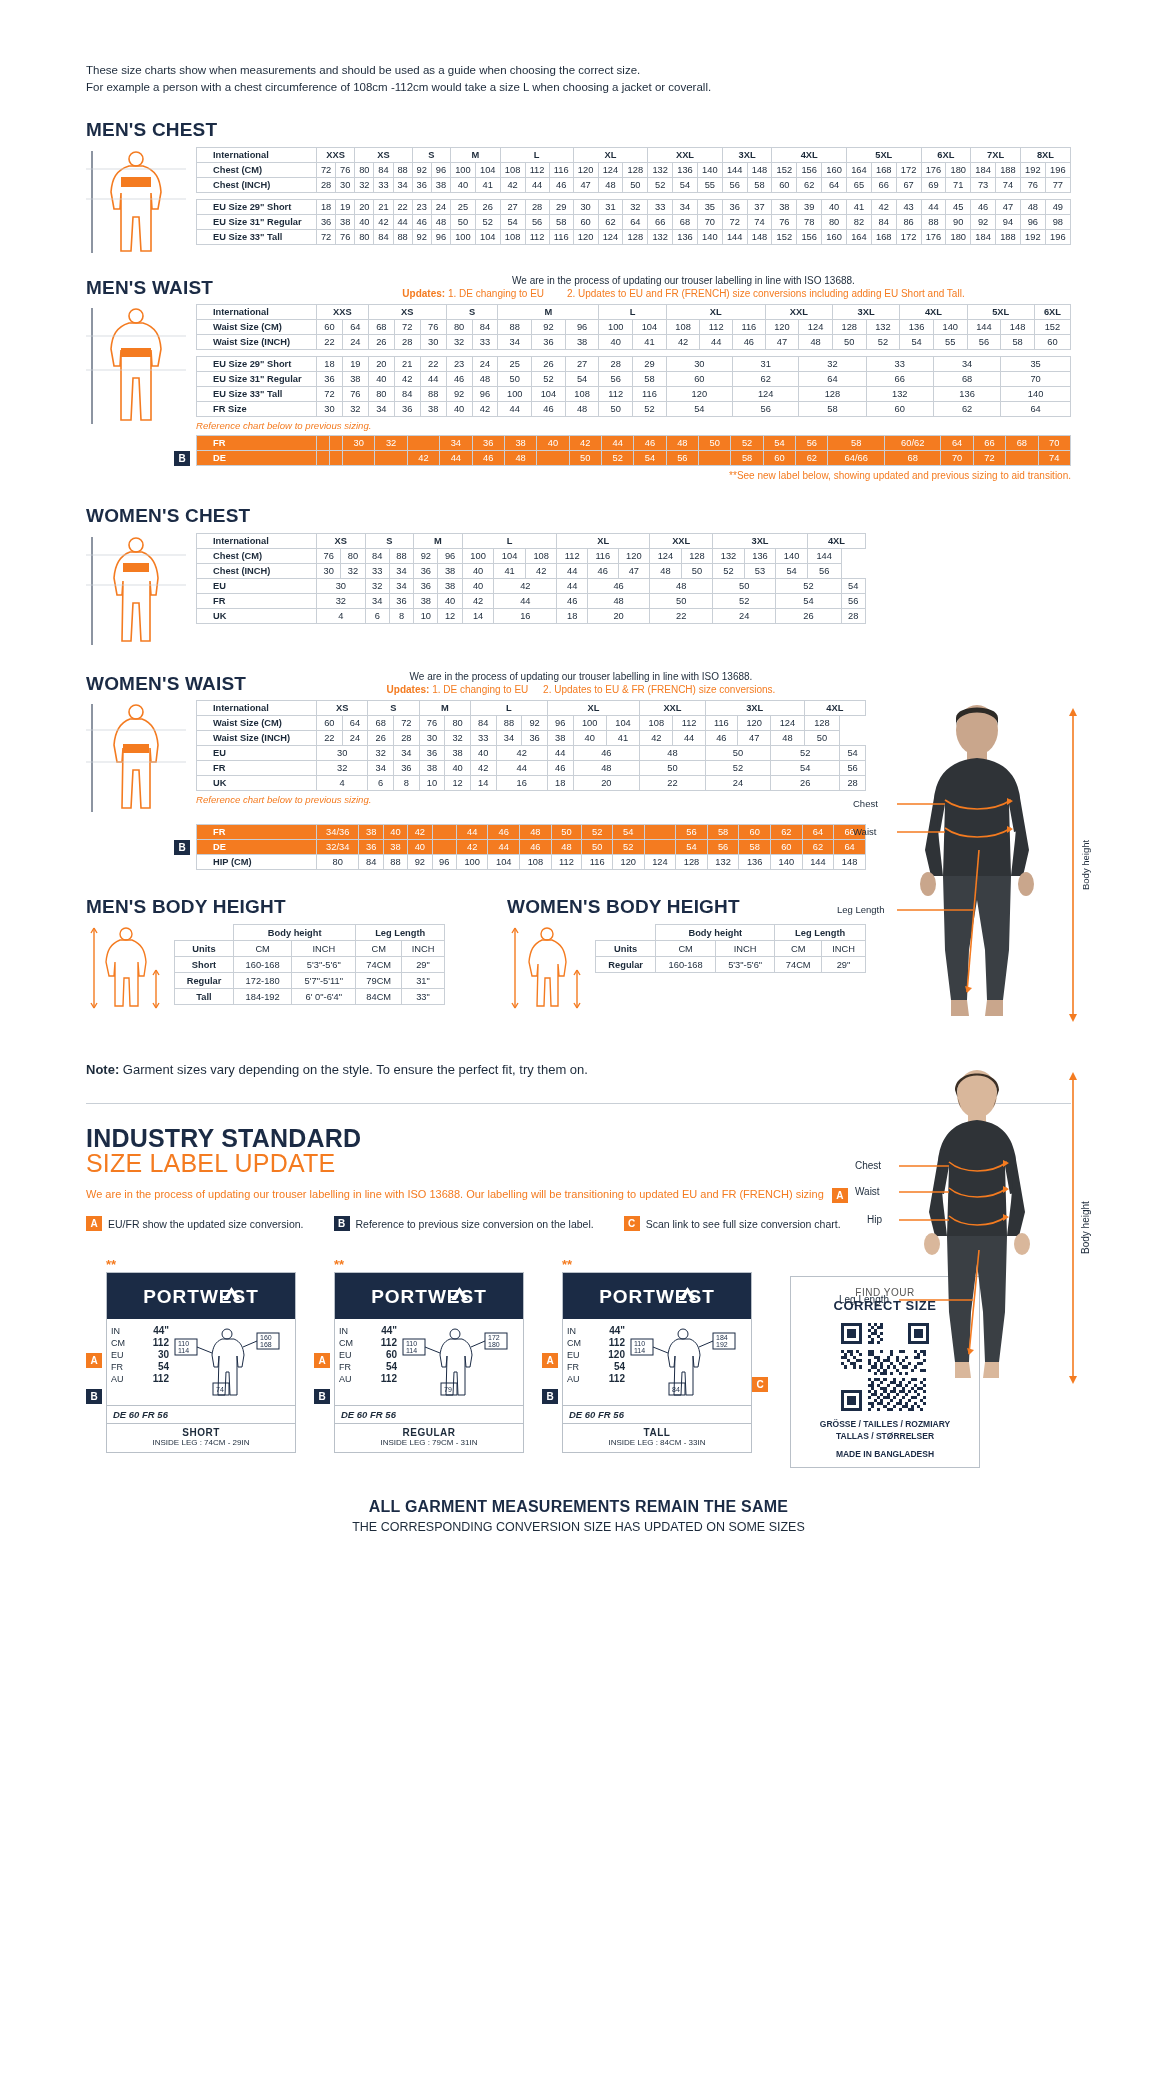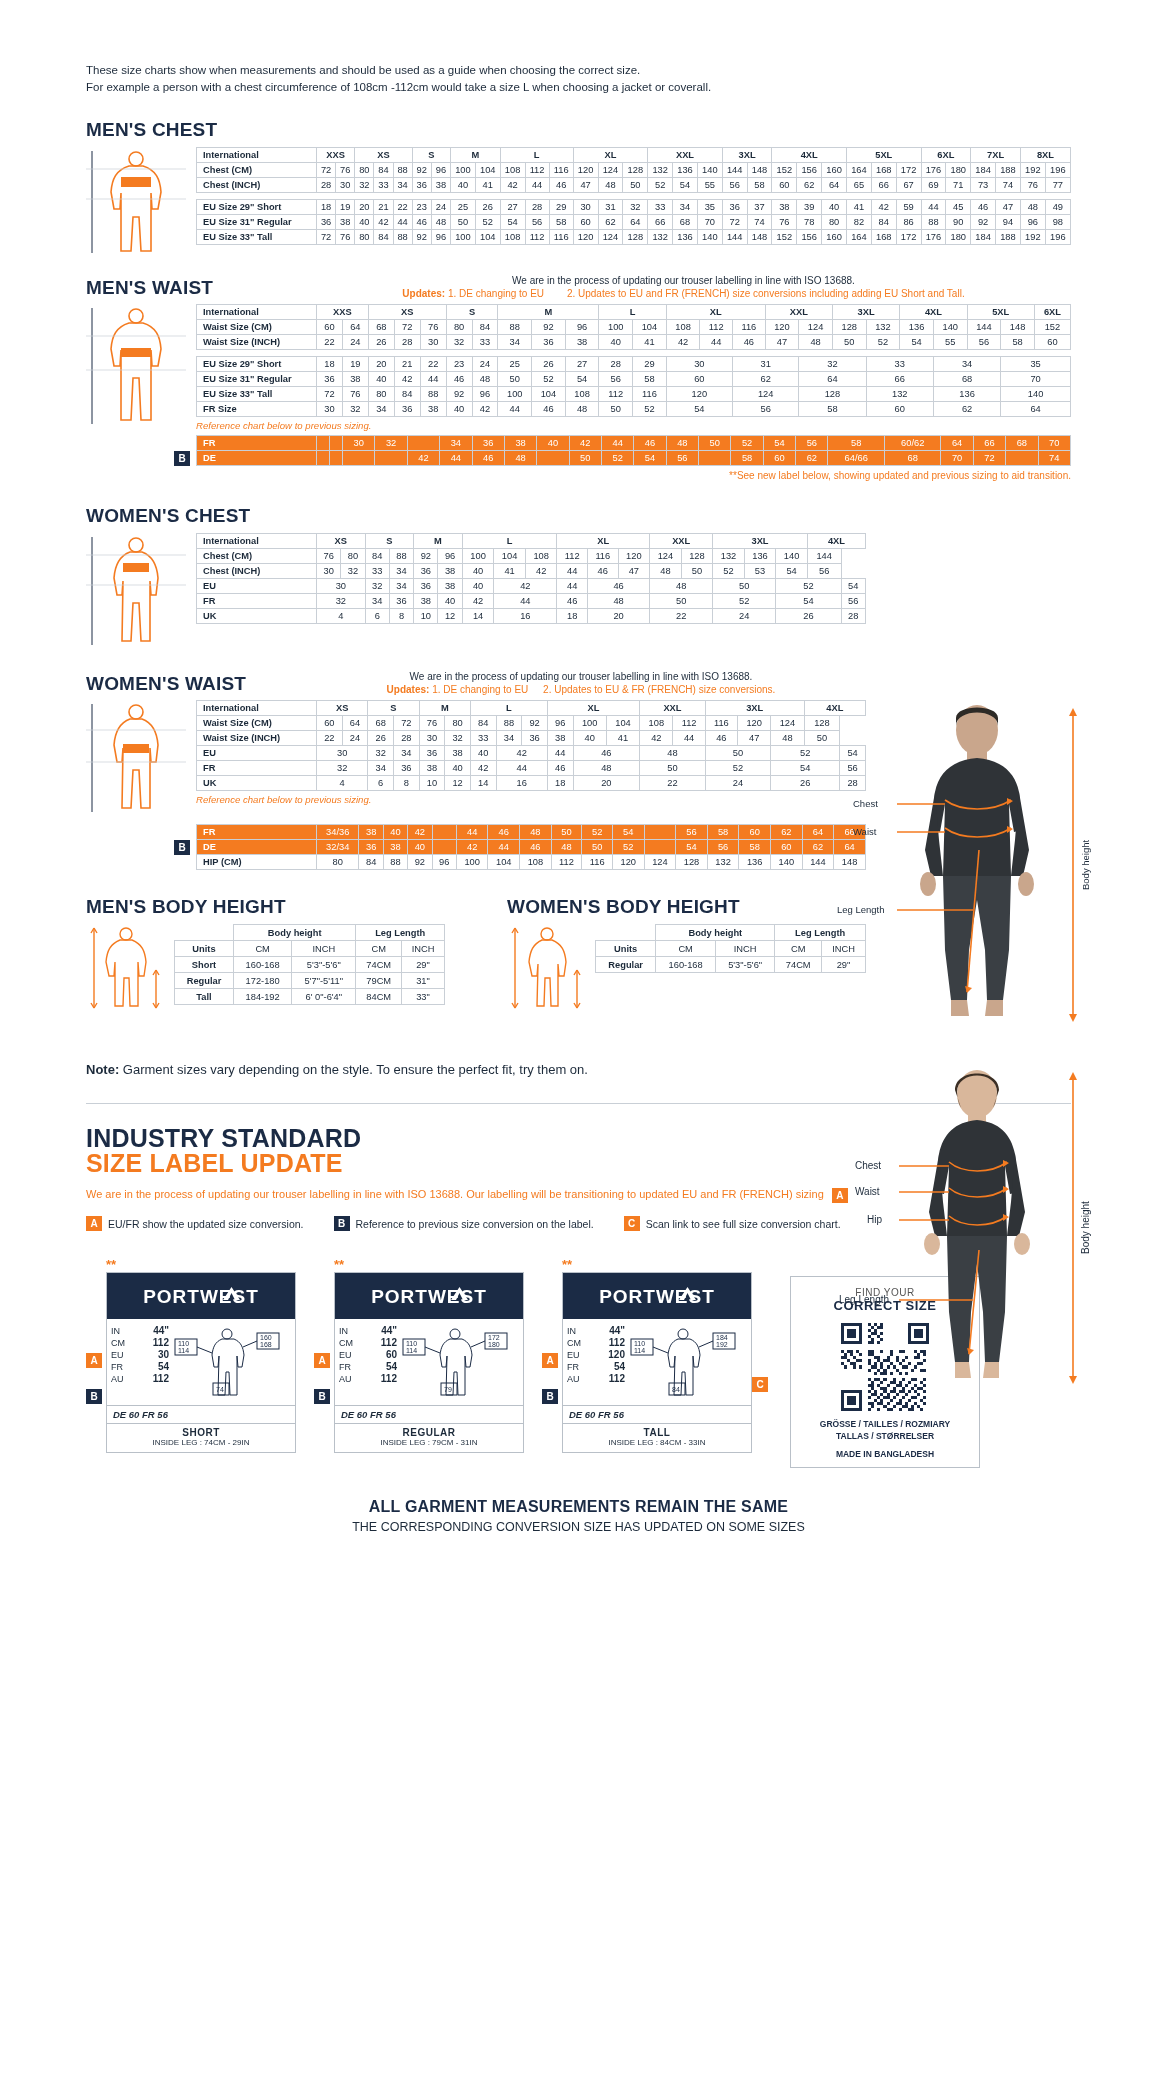--- a/index.html
+++ b/index.html
@@ -29,21 +29,21 @@
   
   table.sz {
     border-collapse:collapse; width:100%; font-size:9.3px;
     color:#1c2a3a;
   }
   table.sz td, table.sz th {
     border:1px solid #c9cfd6; padding:2px 3px; text-align:center;
     white-space:nowrap; font-weight:normal; height:15px;
   }
   table.sz td.lbl {
-    text-align:left; font-weight:bold; padding-left:6px; width:120px;
+    text-align:left; font-weight:bold; padding-left:16px; width:120px;
   }
   table.sz tr.hdr td { font-weight:bold; }
   table.sz td.grp { font-weight:bold; }
   table.sz tr.spacer td { border:none; height:7px; padding:0; }
 
   .orange-row td { background:#f47b20; color:#ffffff; border-color:#f47b20; font-weight:normal; }
   .orange-row td.lbl { color:#ffffff; font-weight:bold; }
 
   .note-orange { color:#f47b20; font-size:10px; }
   .note-italic { color:#f47b20; font-size:9.6px; font-style:italic; }
@@ -70,21 +70,21 @@
   }
   table.bh td.b { font-weight:bold; }
 
   .note-text { font-size:13px; }
   .note-text b { font-weight:bold; }
 
   hr.sep { border:none; border-top:1px solid #c9cfd6; margin:26px 0 20px 0; }
 
   
   .is-title1 { font-size:25px; font-weight:bold; color:#1b2b45; letter-spacing:0.2px; }
-  .is-title2 { font-size:25px; font-weight:bold; color:#f47b20; letter-spacing:0.2px; margin-top:-4px;}
+  .is-title2 { font-size:25px; font-weight:normal; color:#f47b20; letter-spacing:0.2px; margin-top:-4px;}
   .is-sub { font-size:11px; margin-top:10px; }
   .tagA, .tagB, .tagC {
     display:inline-block; color:#fff; font-weight:bold; font-size:10px;
     width:16px; height:15px; line-height:15px; text-align:center; vertical-align:middle;
   }
   .tagA { background:#f47b20; }
   .tagB { background:#1b2b45; }
   .tagC { background:#f47b20; }
   .legend { display:flex; gap:30px; margin-top:13px; font-size:10.5px; align-items:center; }
   .legend .item { display:flex; gap:6px; align-items:center; }
@@ -276,21 +276,21 @@
                   <td>33</td>
                   <td>34</td>
                   <td>35</td>
                   <td>36</td>
                   <td>37</td>
                   <td>38</td>
                   <td>39</td>
                   <td>40</td>
                   <td>41</td>
                   <td>42</td>
-                  <td>59</td>
+                  <td>43</td>
                   <td>44</td>
                   <td>45</td>
                   <td>46</td>
                   <td>47</td>
                   <td>48</td>
                   <td>49</td>
           </tr>
           <tr>
             <td class="lbl">EU Size 31" Regular</td>
             <td>36</td>

